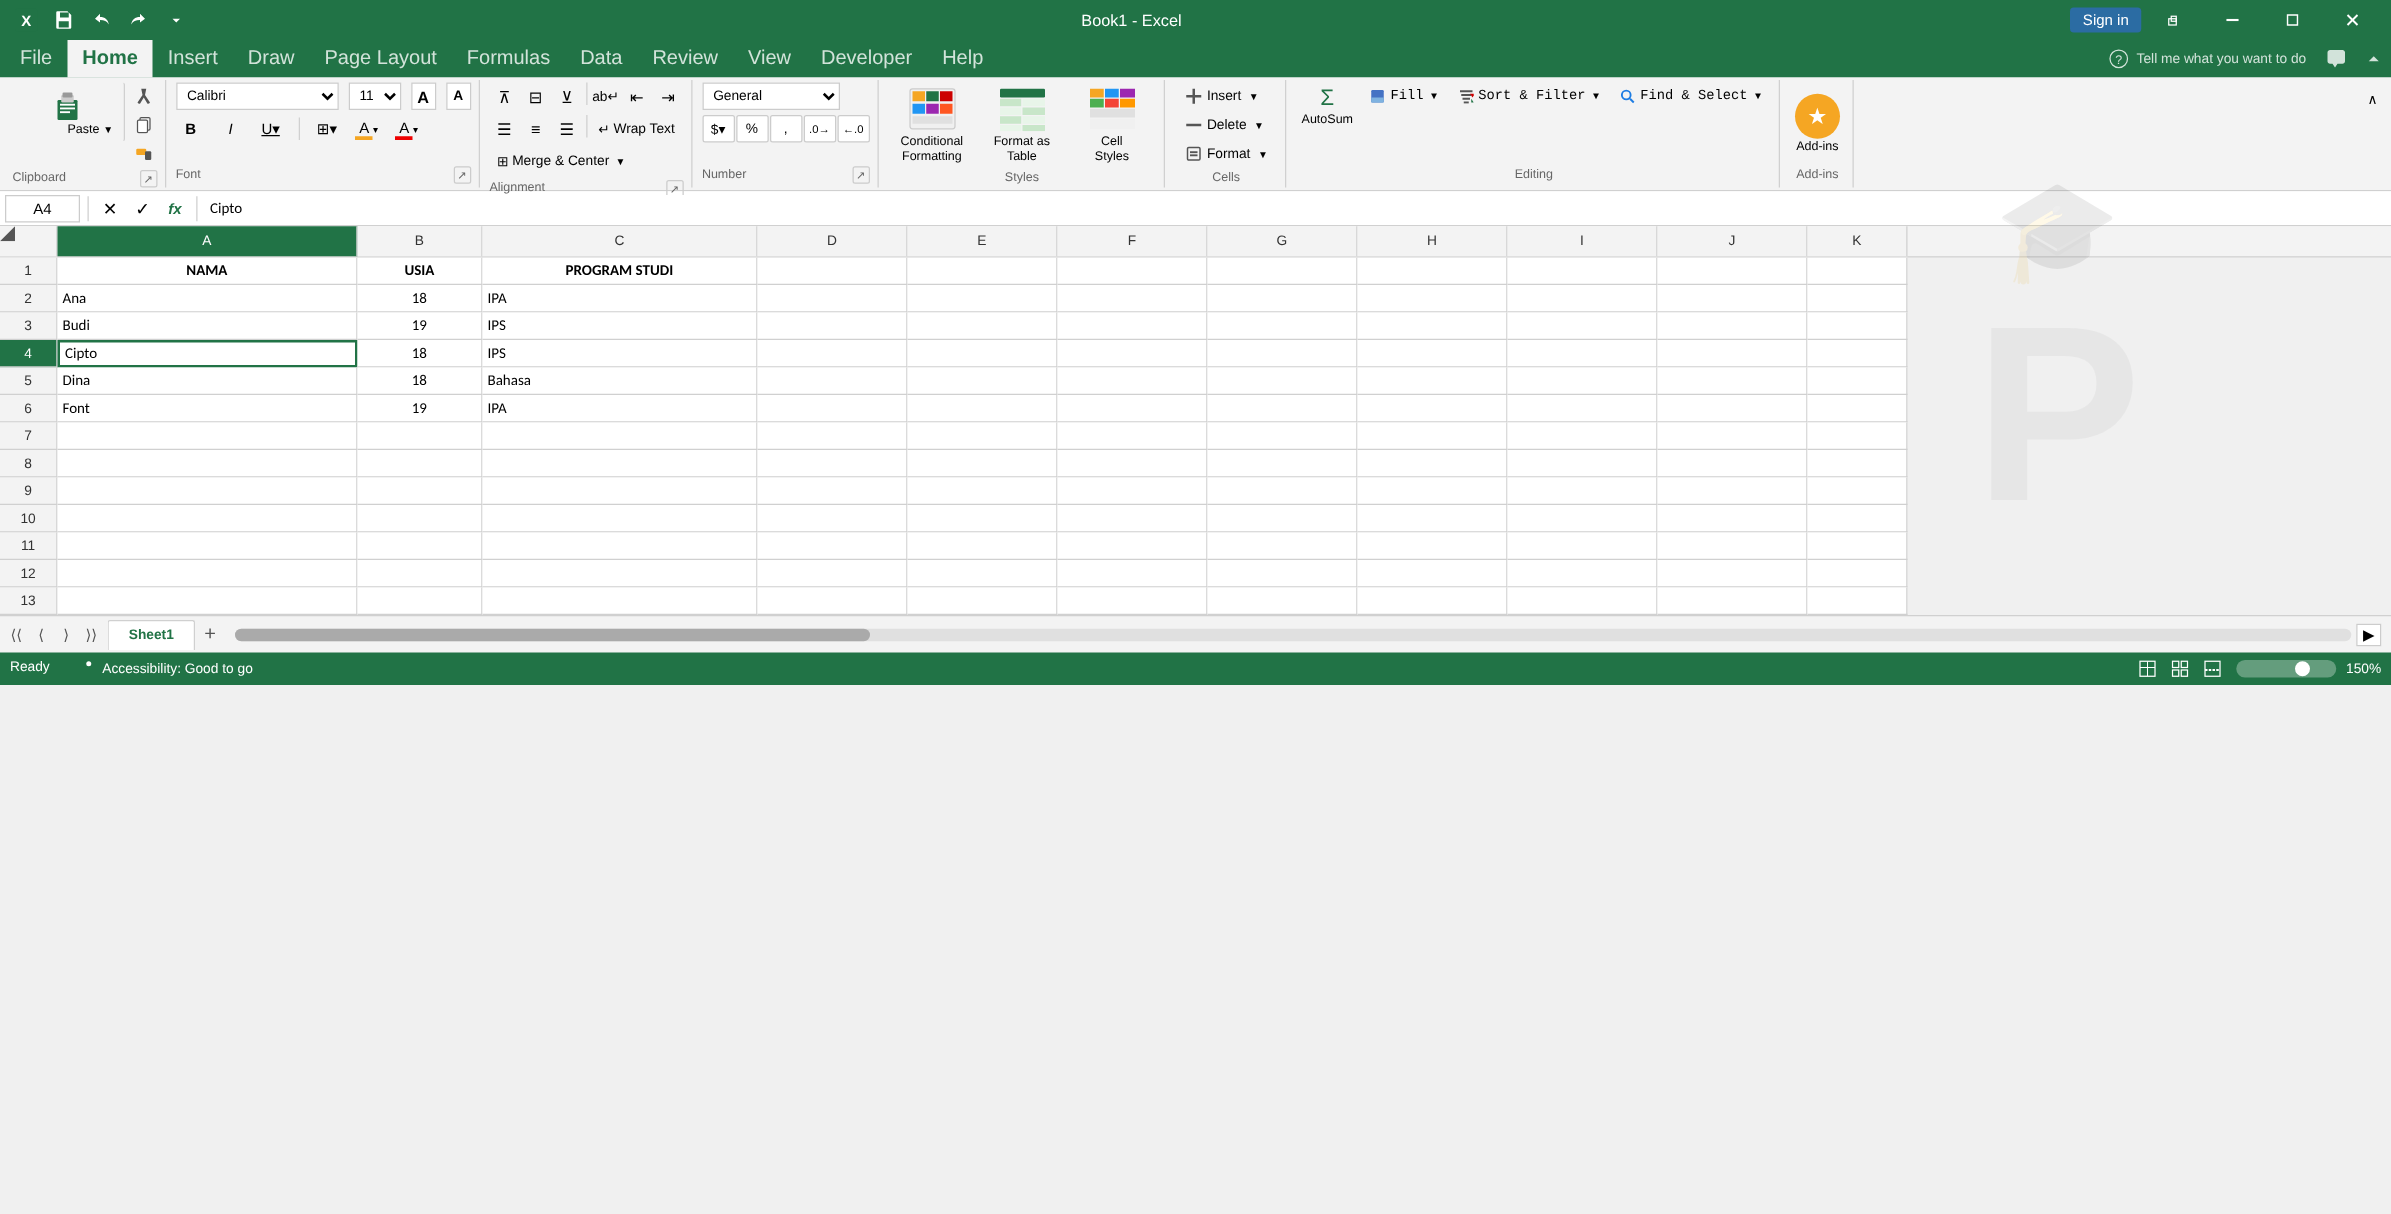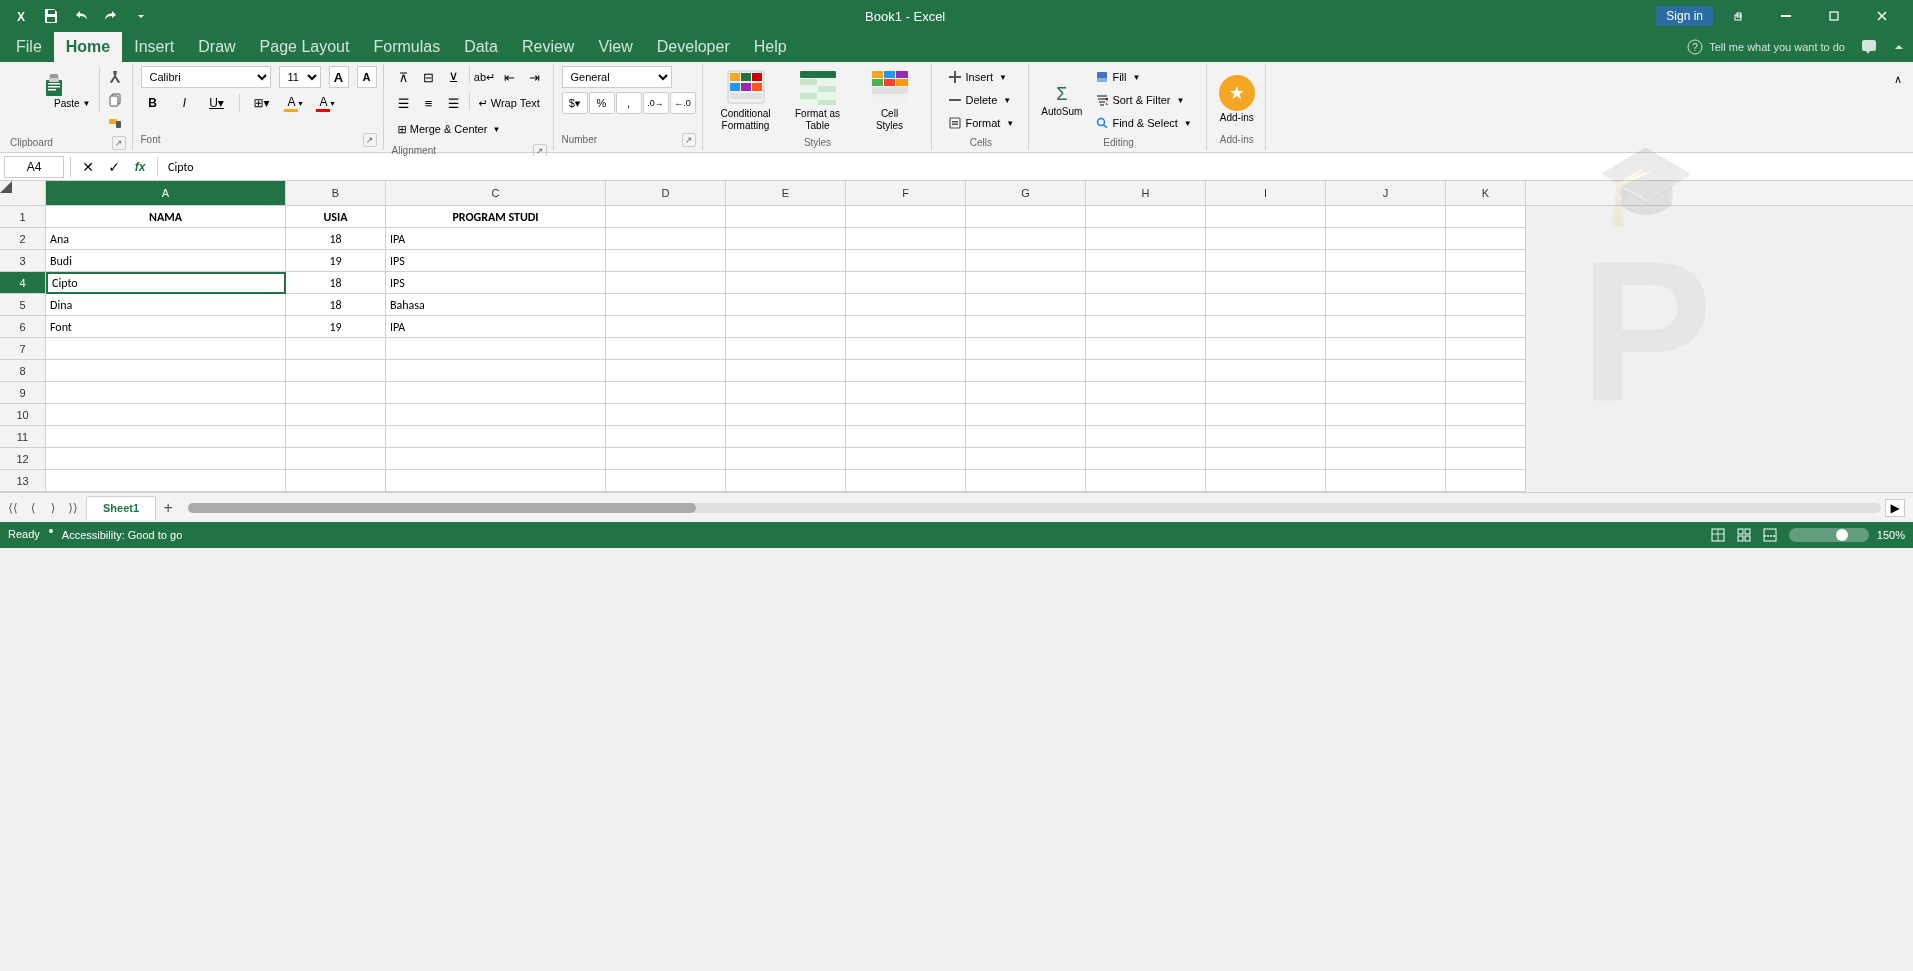--- a/index.html
+++ b/index.html
@@ -168,21 +168,21 @@
     #status-bar {
       height: 26px;
       background: #217346;
       display: flex;
       align-items: center;
       justify-content: space-between;
       padding: 0 8px;
       color: white;
       font-size: 11px;
     }
-    #status-left { display: flex; gap: 4px; }
+    #status-left { display: flex; gap: 24px; }
     #status-right { display: flex; align-items: center; gap: 4px; }
     .status-view-btn { width: 22px; height: 22px; display: flex; align-items: center; justify-content: center; cursor: pointer; border-radius: 2px; }
     .sheet-tab {
       height: 24px;
       padding: 0 16px;
       display: flex;
       align-items: center;
       font-size: 11px;
       cursor: pointer;
       border: 1px solid #d0d0d0;
@@ -551,21 +551,21 @@
       </div>
     </div>
 
     <div class="ribbon-group">
       <div class="ribbon-group-content" style="flex-direction:column;gap:1px;">
         <div style="display:flex;gap:2px;">
           <div class="rb-btn">
             <span style="font-size:18px;color:#217346;">Σ</span>
             <span style="font-size:10px;">AutoSum</span>
           </div>
-          <div style="display:flex;flex-direction:column;gap:1px;">
+          <div style="display:flex;flex-direction:row;gap:1px;font-family:Liberation Mono, monospace;">
             <div class="cell-btn">
               <svg width="12" height="12" viewBox="0 0 12 12">
                   <rect x="1" y="1" width="10" height="10" fill="#4472c4" rx="1"></rect>
                   <rect x="1" y="7" width="10" height="4" fill="#7eb2e0" rx="0"></rect>
                 </svg>
               <span>Fill</span>
               <span class="dropdown-arrow">▼</span>
             </div>
             <div class="cell-btn">
               <svg width="12" height="12" viewBox="0 0 12 12">

